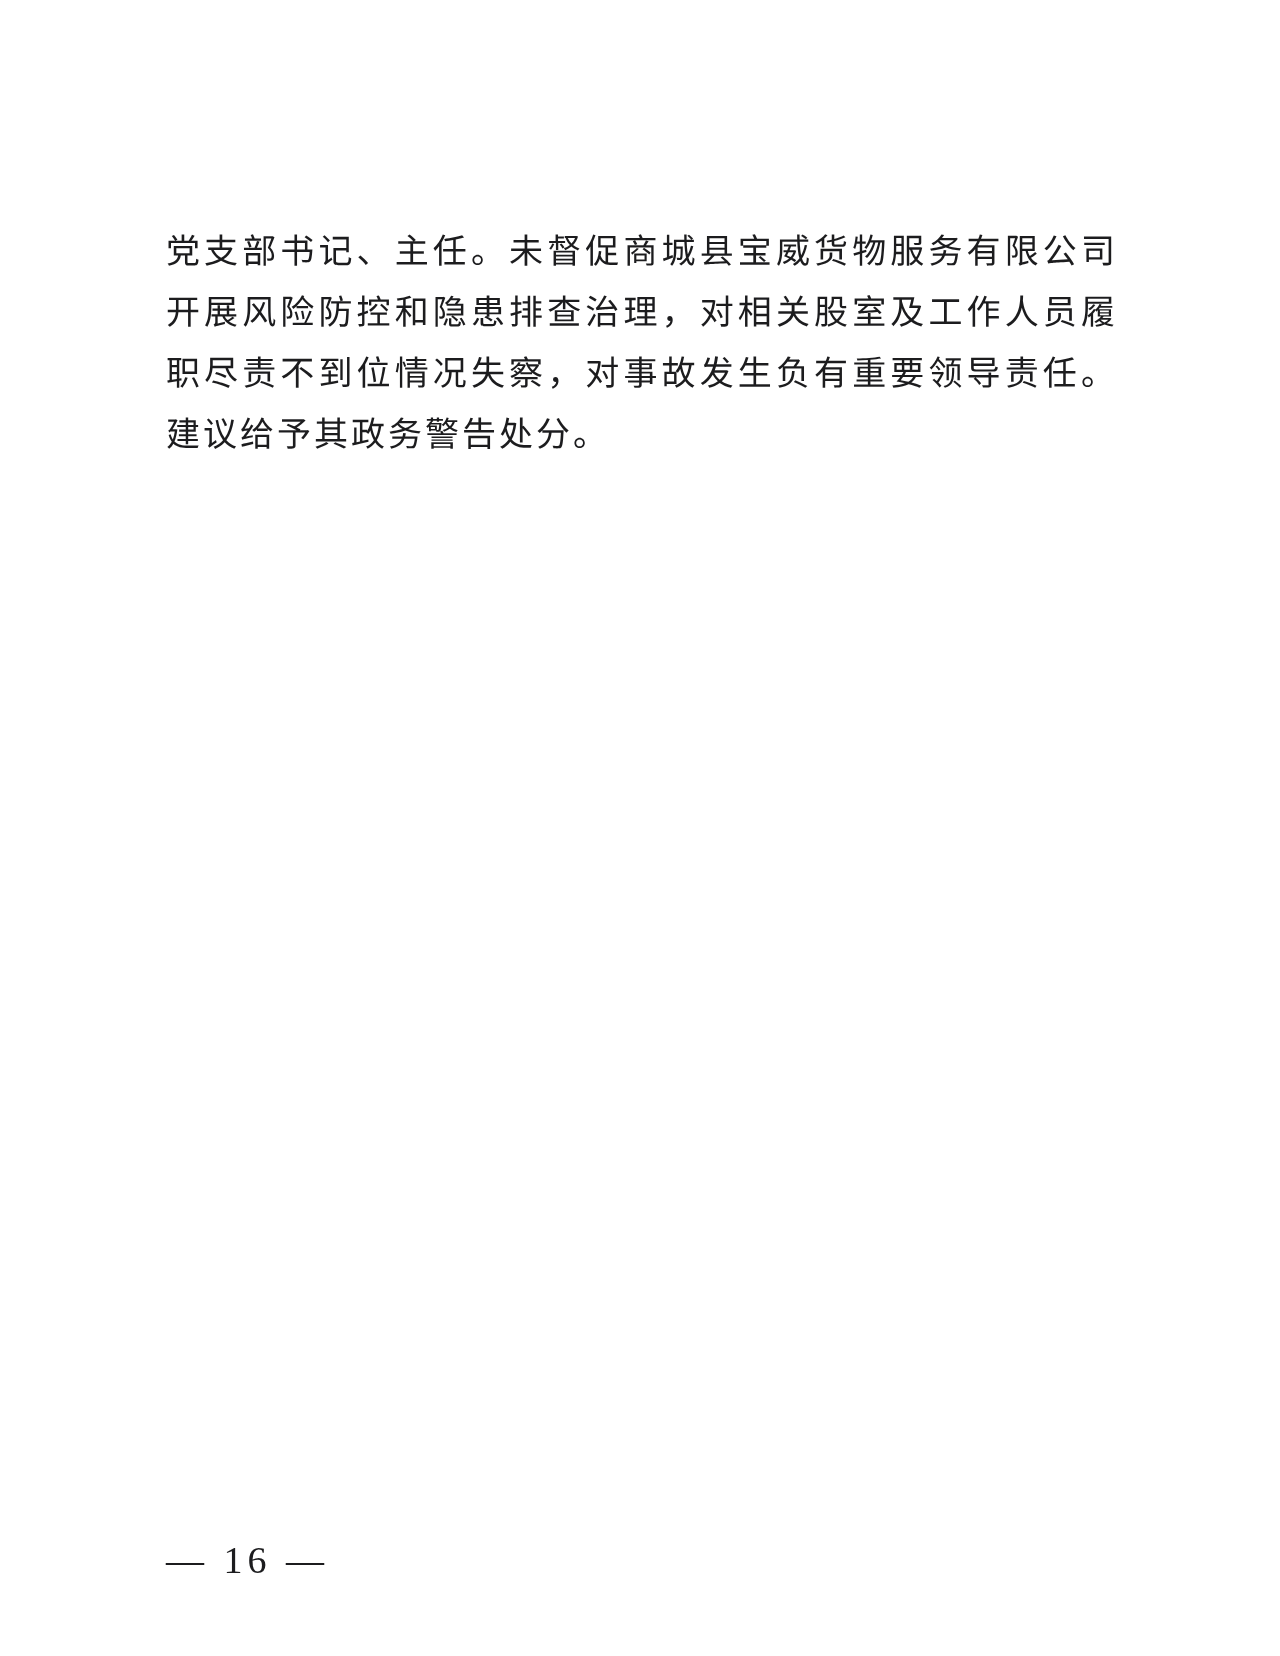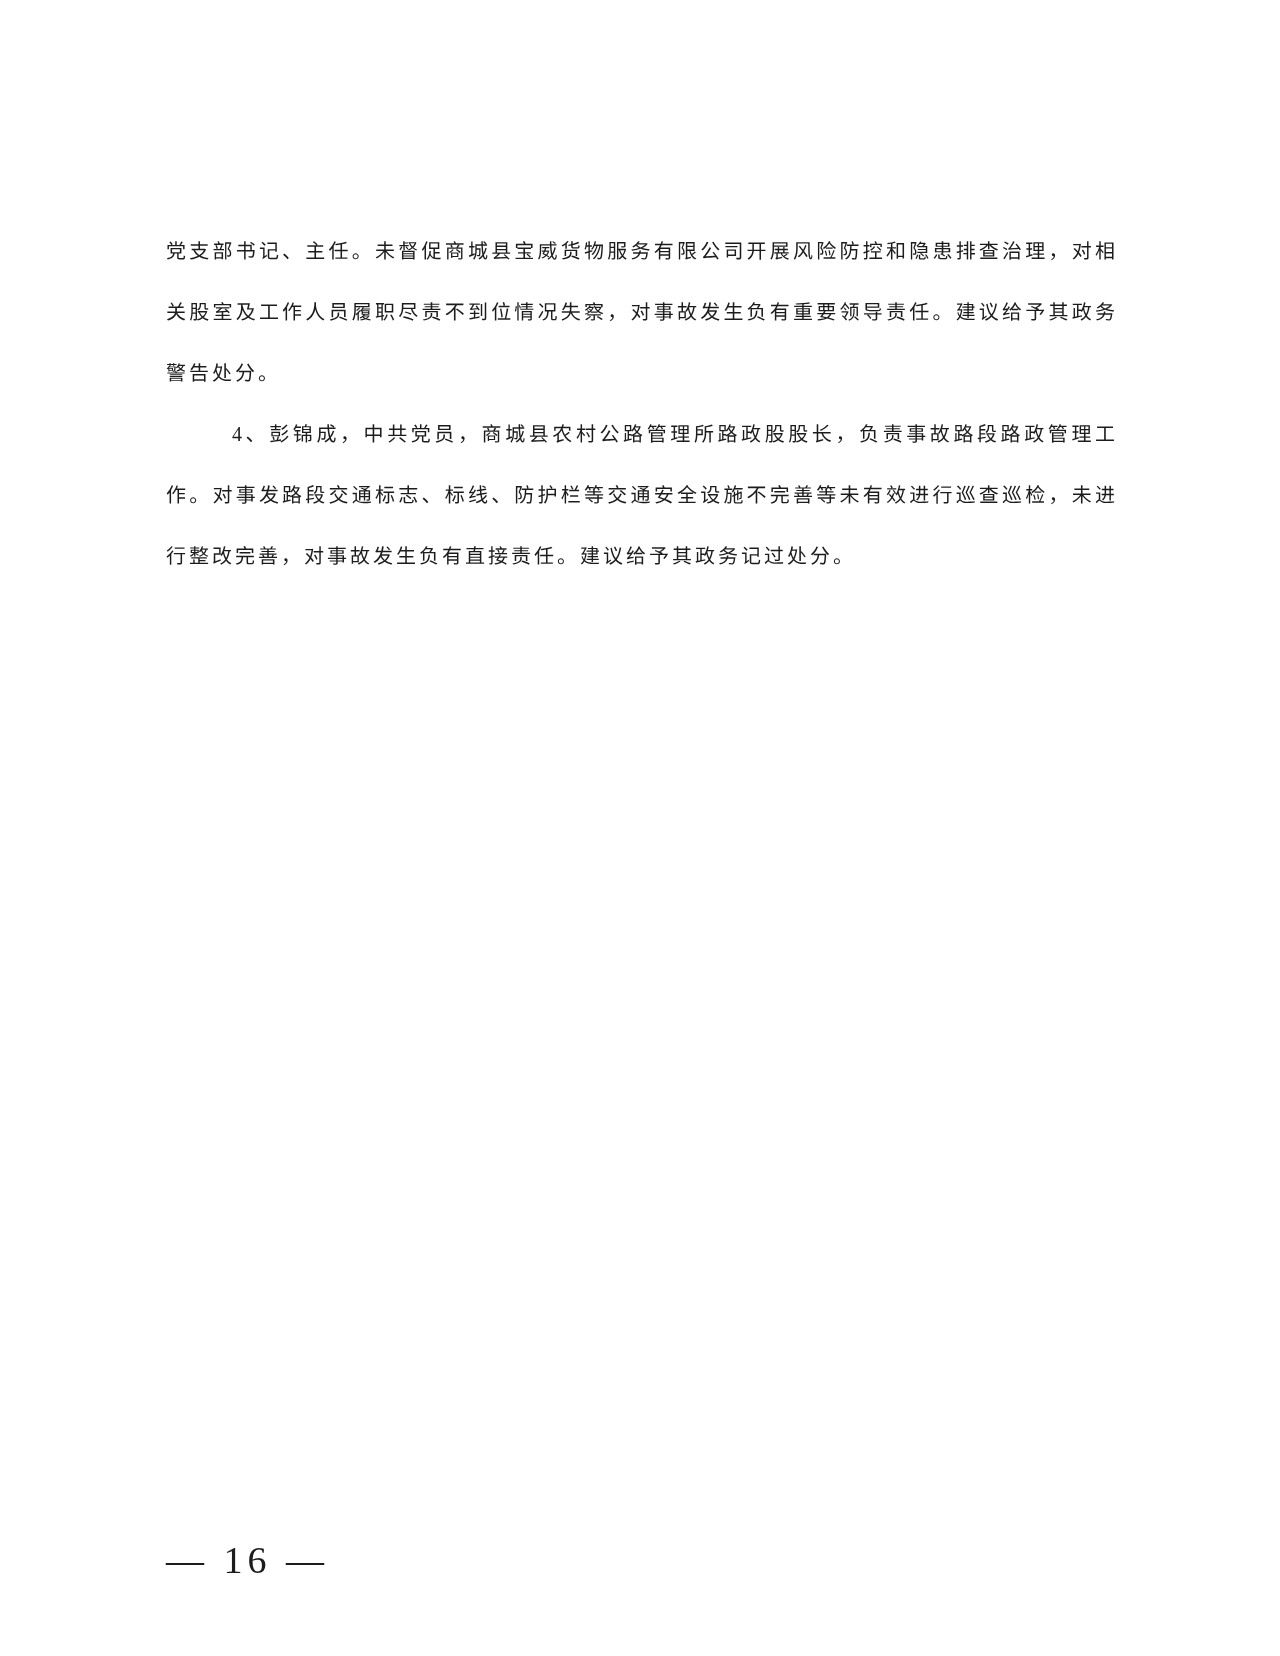--- a/index.html
+++ b/index.html
@@ -14,21 +14,21 @@
     background: #ffffff;
     overflow: hidden;
     font-family: "Liberation Serif", "DejaVu Serif", serif;
   }
   .body-text {
     position: absolute;
     left: 166px;
     top: 221px;
     width: 952px;
     color: #1c1c1e;
-    font-size: 20px;
+    font-size: 34px;
     line-height: 61px;
     text-align: justify;
     text-justify: inter-ideograph;
   }
   .body-text p {
     margin: 0;
     padding: 0;
     letter-spacing: 3px;
   }
   .body-text p.indent {
@@ -44,18 +44,17 @@
     white-space: nowrap;
   }
 </style>
 </head>
 <body>
 
 <div class="page">
 
   <div class="body-text">
     <p>党支部书记、主任。未督促商城县宝威货物服务有限公司开展风险防控和隐患排查治理，对相关股室及工作人员履职尽责不到位情况失察，对事故发生负有重要领导责任。建议给予其政务警告处分。</p>
-    <p class="indent">4、彭锦成，中共党员，商城县农村公路管理所路政股股长，负责事故路段路政管理工作。对事发路段交通标志、标线、防护栏等交通安全设施不完善等未有效进行巡查巡检，未进行整改完善，对事故发生负有直接责任。建议给予其政务记过处分。</p>
   </div>
 
   <div class="page-footer">— 16 —</div>
 
 </div>
 
 </body></html>

